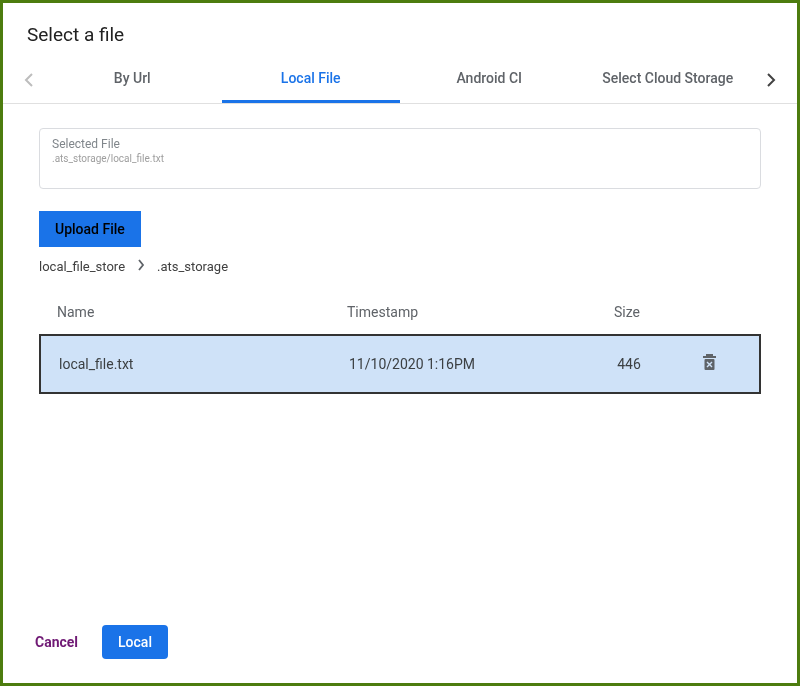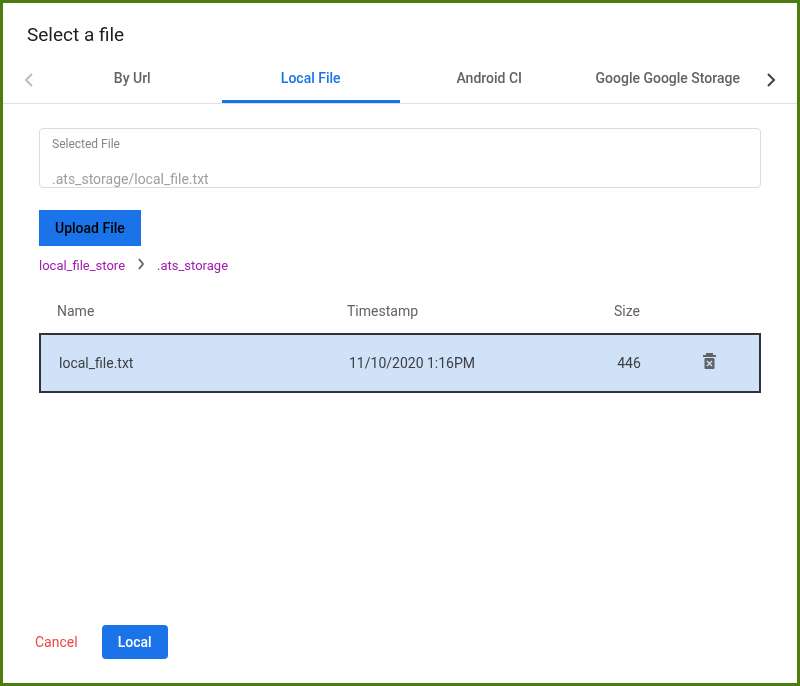--- a/index.html
+++ b/index.html
@@ -6,61 +6,61 @@
     body { background: #fff; width: 800px; height: 686px; position: relative; }
     .dialog { width: 100%; height: 100%; border: 3px solid #4d7c0f; display: flex; flex-direction: column; background: #fff; }
     .header { padding: 20px 24px 10px; }
     .title { font-size: 19px; font-weight: 400; color: #212121; }
     .tabs-container { display: flex; align-items: center; border-bottom: 1px solid #e0e0e0; padding: 0 12px; }
     .chevron { width: 28px; height: 40px; display: flex; align-items: center; justify-content: center; cursor: pointer; color: #9e9e9e; }
     .tabs { display: flex; flex: 1; }
     .tab { flex: 1; text-align: center; padding: 14px 0; font-size: 14px; color: #5f6368; cursor: pointer; font-weight: 500; }
     .tab.active { color: #1a73e8; border-bottom: 3px solid #1a73e8; }
     .content { padding: 24px 36px; flex: 1; }
-    .selected-box { border: 1px solid #dadce0; border-radius: 4px; padding: 8px 12px 0; margin-bottom: 22px; }
+    .selected-box { border: 1px solid #dadce0; border-radius: 4px; padding: 8px 12px 24px; margin-bottom: 22px; }
     .selected-label { font-size: 12px; color: #80868b; }
-    .selected-value { font-size: 14px; color: #9e9e9e; margin-top: 20px; }
+    .selected-value { font-size: 10px; color: #9e9e9e; margin-top: 2px; }
     .upload-btn { background: #1a73e8; color: #000000; border: none; border-radius: 0; padding: 10px 16px; font-size: 14px; font-weight: 500; cursor: pointer; }
     .breadcrumb { margin-top: 12px; font-size: 13px; display: flex; align-items: center; gap: 12px; }
-    .breadcrumb a { color: #a21caf; text-decoration: none; cursor: pointer; }
+    .breadcrumb a { color: #404040; text-decoration: none; cursor: pointer; }
     .breadcrumb .sep { color: #5f6368; font-weight: bold; }
     .table { margin-top: 16px; }
     .thead { display: flex; padding: 14px 18px; font-size: 14px; color: #5f6368; }
     .col-name { flex: 0 0 290px; }
     .col-time { flex: 0 0 220px; text-align: left; }
     .col-size { flex: 0 0 120px; text-align: center; }
     .col-act { flex: 0 0 40px; text-align: center; }
     .row { display: flex; align-items: center; padding: 18px 18px; background: #cfe2f8; border: 2px solid #333; font-size: 14px; color: #3c4043; cursor: pointer; }
     .row .col-time { text-align: left; }
     .row .col-size { text-align: center; }
     .row .col-act { text-align: center; }
     .trash { color: #5f6368; cursor: pointer; }
     .footer { padding: 16px 24px 24px; display: flex; align-items: center; gap: 16px; }
-    .btn-text { background: none; border: none; color: #ef4444; font-size: 14px; font-weight: 400; cursor: pointer; padding: 8px; }
+    .btn-text { background: none; border: none; color: #701a75; font-size: 14px; font-weight: 700; cursor: pointer; padding: 8px; }
     .btn-primary { background: #1a73e8; color: #fff; border: none; border-radius: 4px; padding: 9px 16px; font-size: 14px; font-weight: 500; cursor: pointer; }
   </style>
 </head>
 <body>
 
 <div class="dialog">
   <div class="header">
     <div class="title">Select a file</div>
   </div>
 
   <div class="tabs-container">
     <div class="chevron">
       <svg width="10" height="16" viewBox="0 0 10 16">
           <path d="M8 2 L2 8 L8 14" stroke="#bdbdbd" stroke-width="2" fill="none"></path>
         </svg>
     </div>
     <div class="tabs">
       <div class="tab">By Url</div>
       <div class="tab active">Local File</div>
       <div class="tab">Android CI</div>
-      <div class="tab">Google Google Storage</div>
+      <div class="tab">Select Cloud Storage</div>
     </div>
     <div class="chevron">
       <svg width="10" height="16" viewBox="0 0 10 16">
           <path d="M2 2 L8 8 L2 14" stroke="#424242" stroke-width="2" fill="none"></path>
         </svg>
     </div>
   </div>
 
   <div class="content">
     <div class="selected-box">

